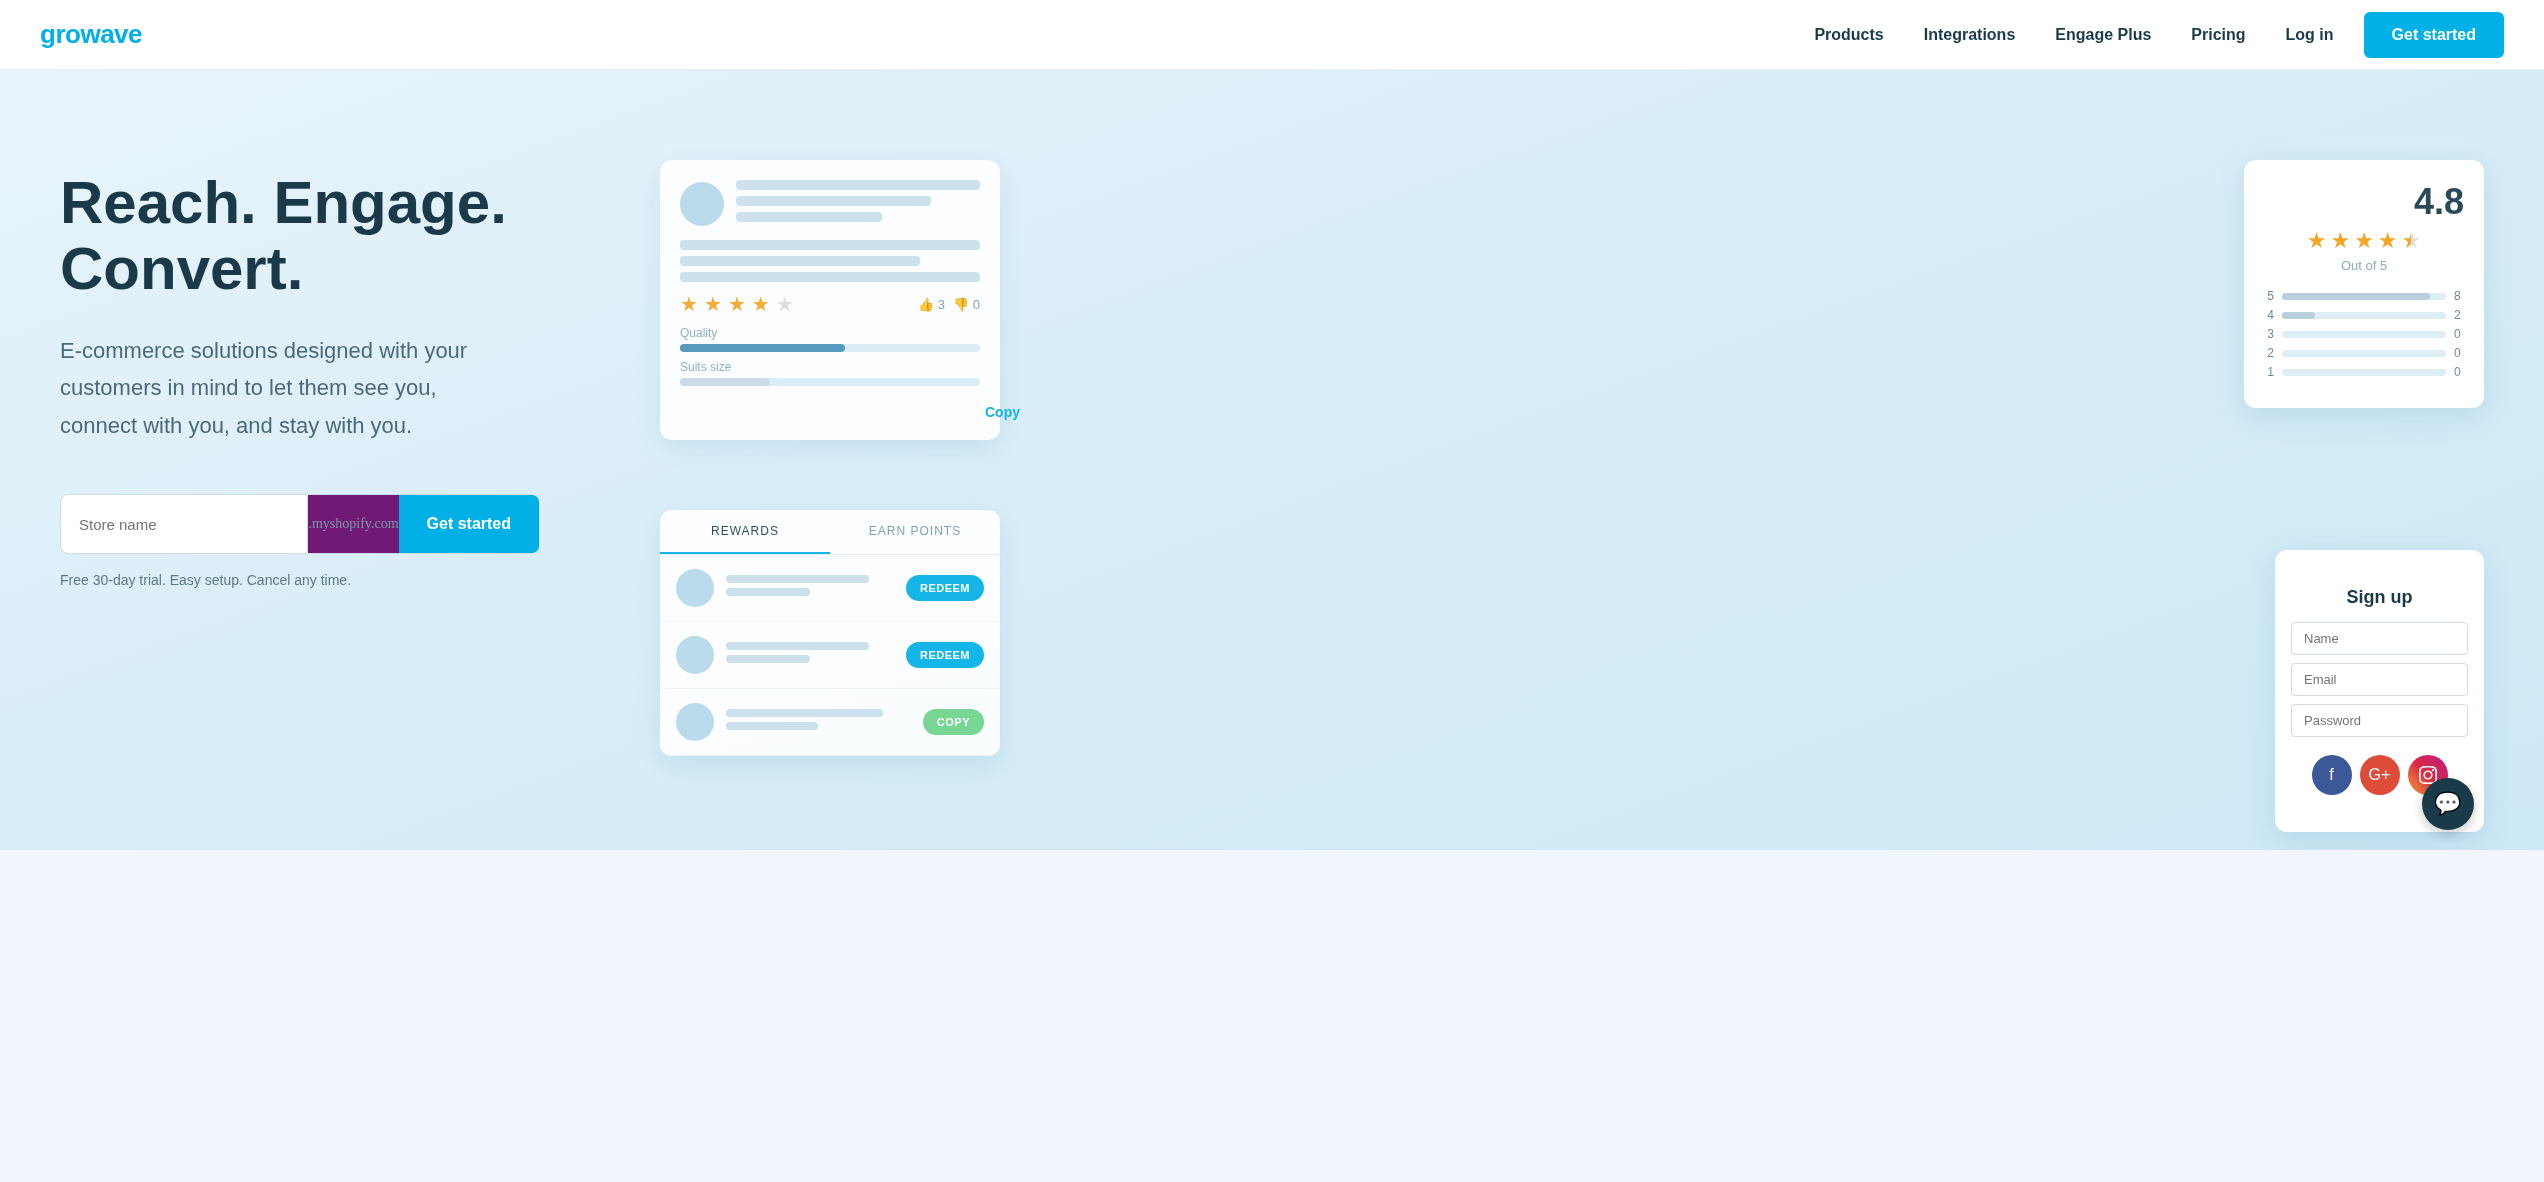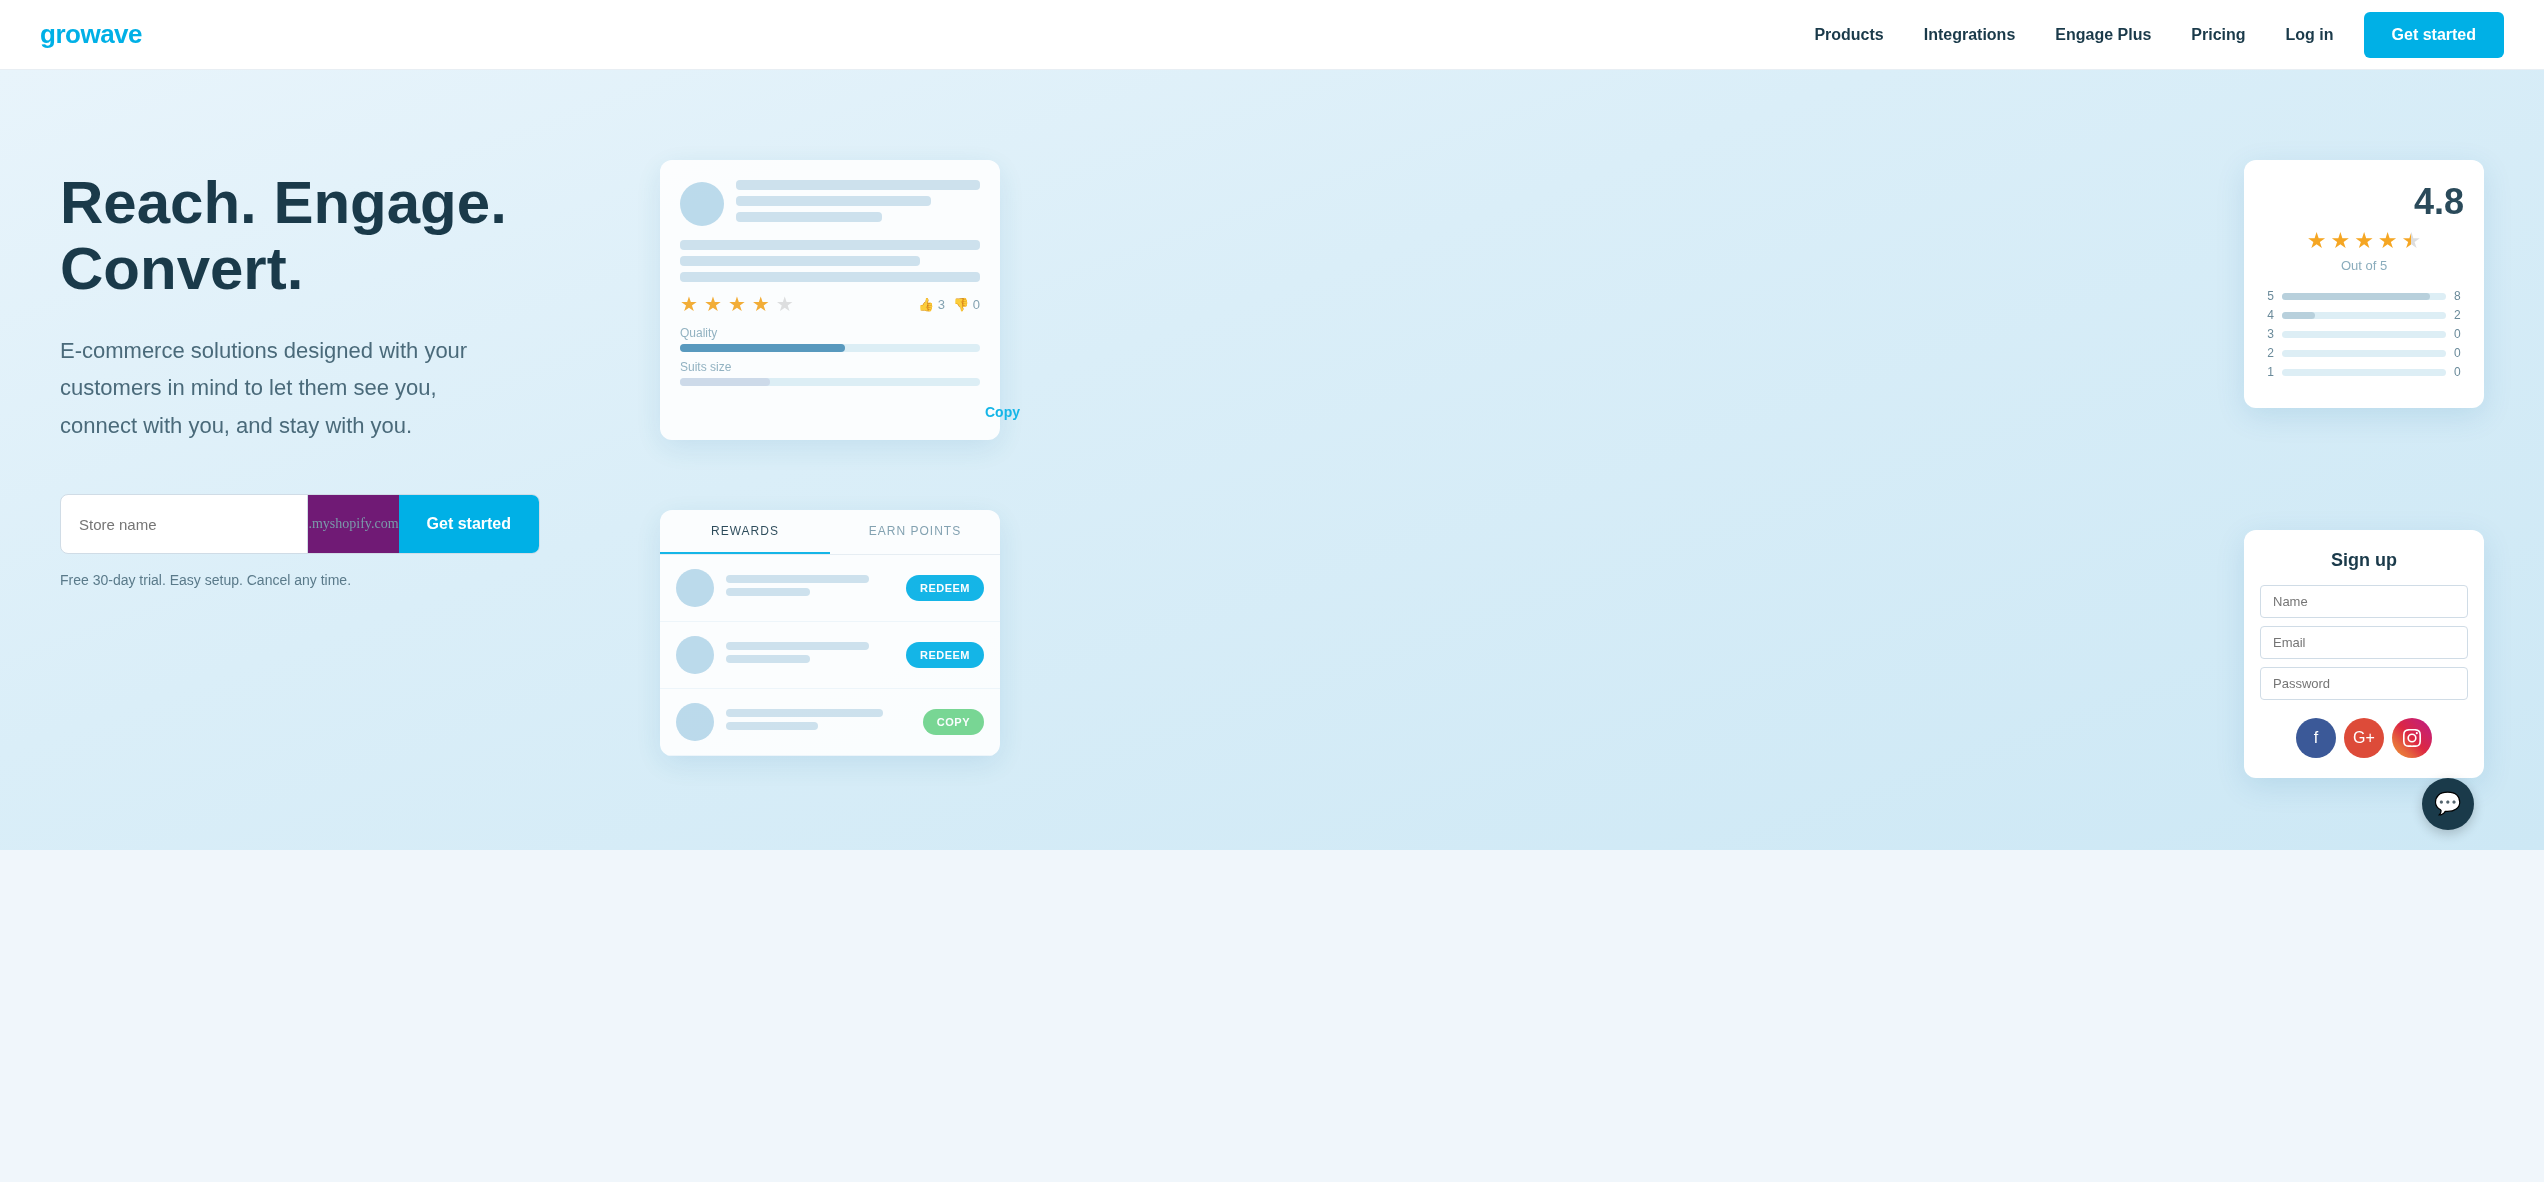--- a/index.html
+++ b/index.html
@@ -273,25 +273,25 @@
       font-size: 11px;
       font-weight: 700;
       letter-spacing: 0.5px;
       cursor: pointer;
     }
 
     
     .signup-widget {
       position: absolute;
       right: 0;
-      top: 400px;
-      width: 240px;
+      top: 420px;
+      width: 209px;
       background: #fff;
       border-radius: 12px;
-      padding: 20px 16px;
+      padding: 37px 16px;
       box-shadow: 0 8px 30px rgba(0,100,160,0.12);
     }
     .signup-title {
       font-size: 18px;
       font-weight: 700;
       color: #1a3a4a;
       text-align: center;
       margin-bottom: 14px;
     }
     .signup-field {

